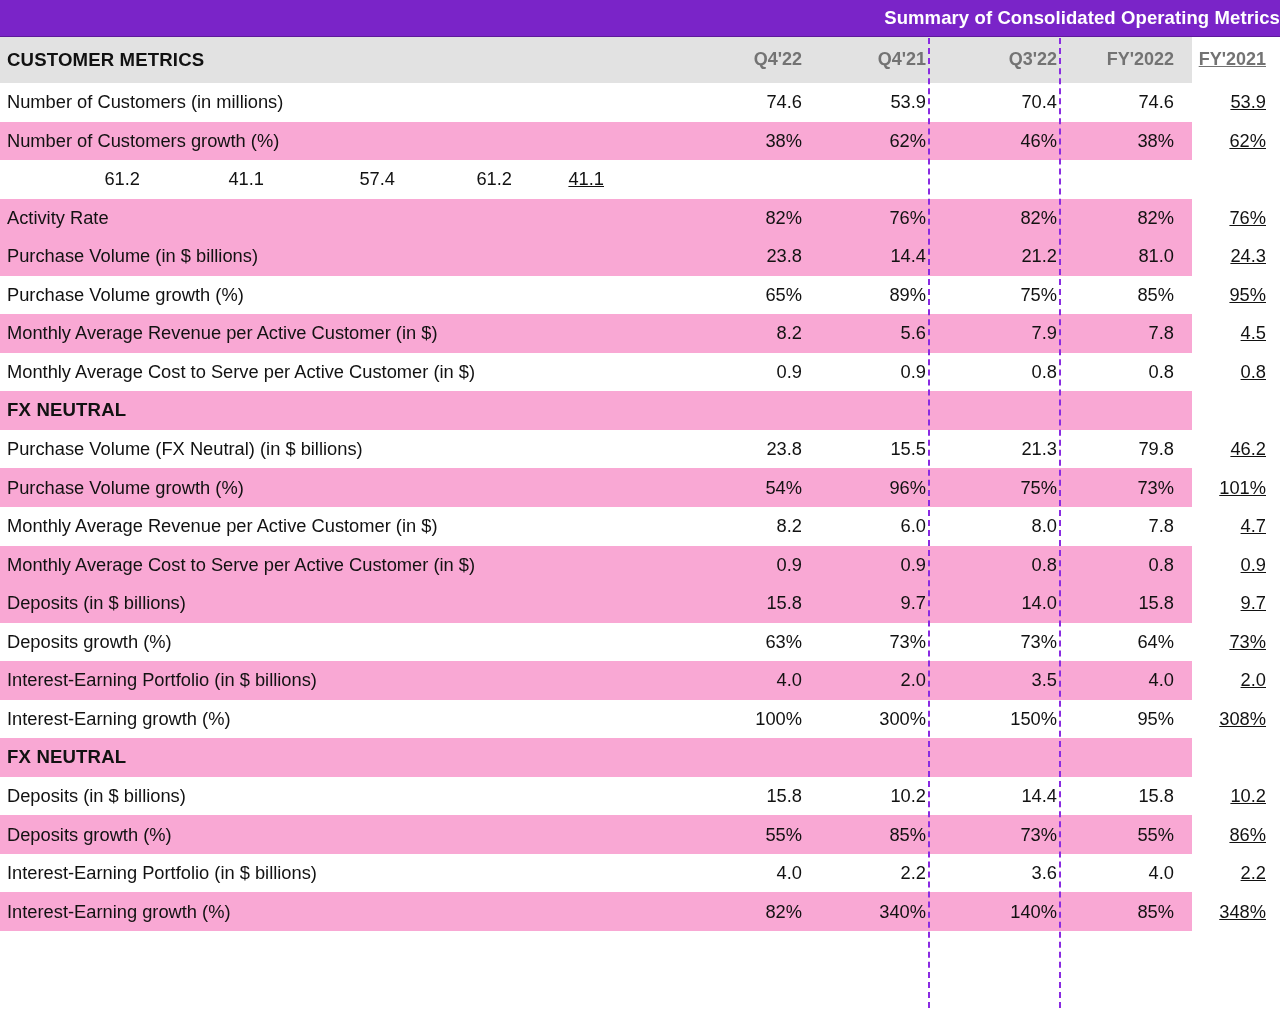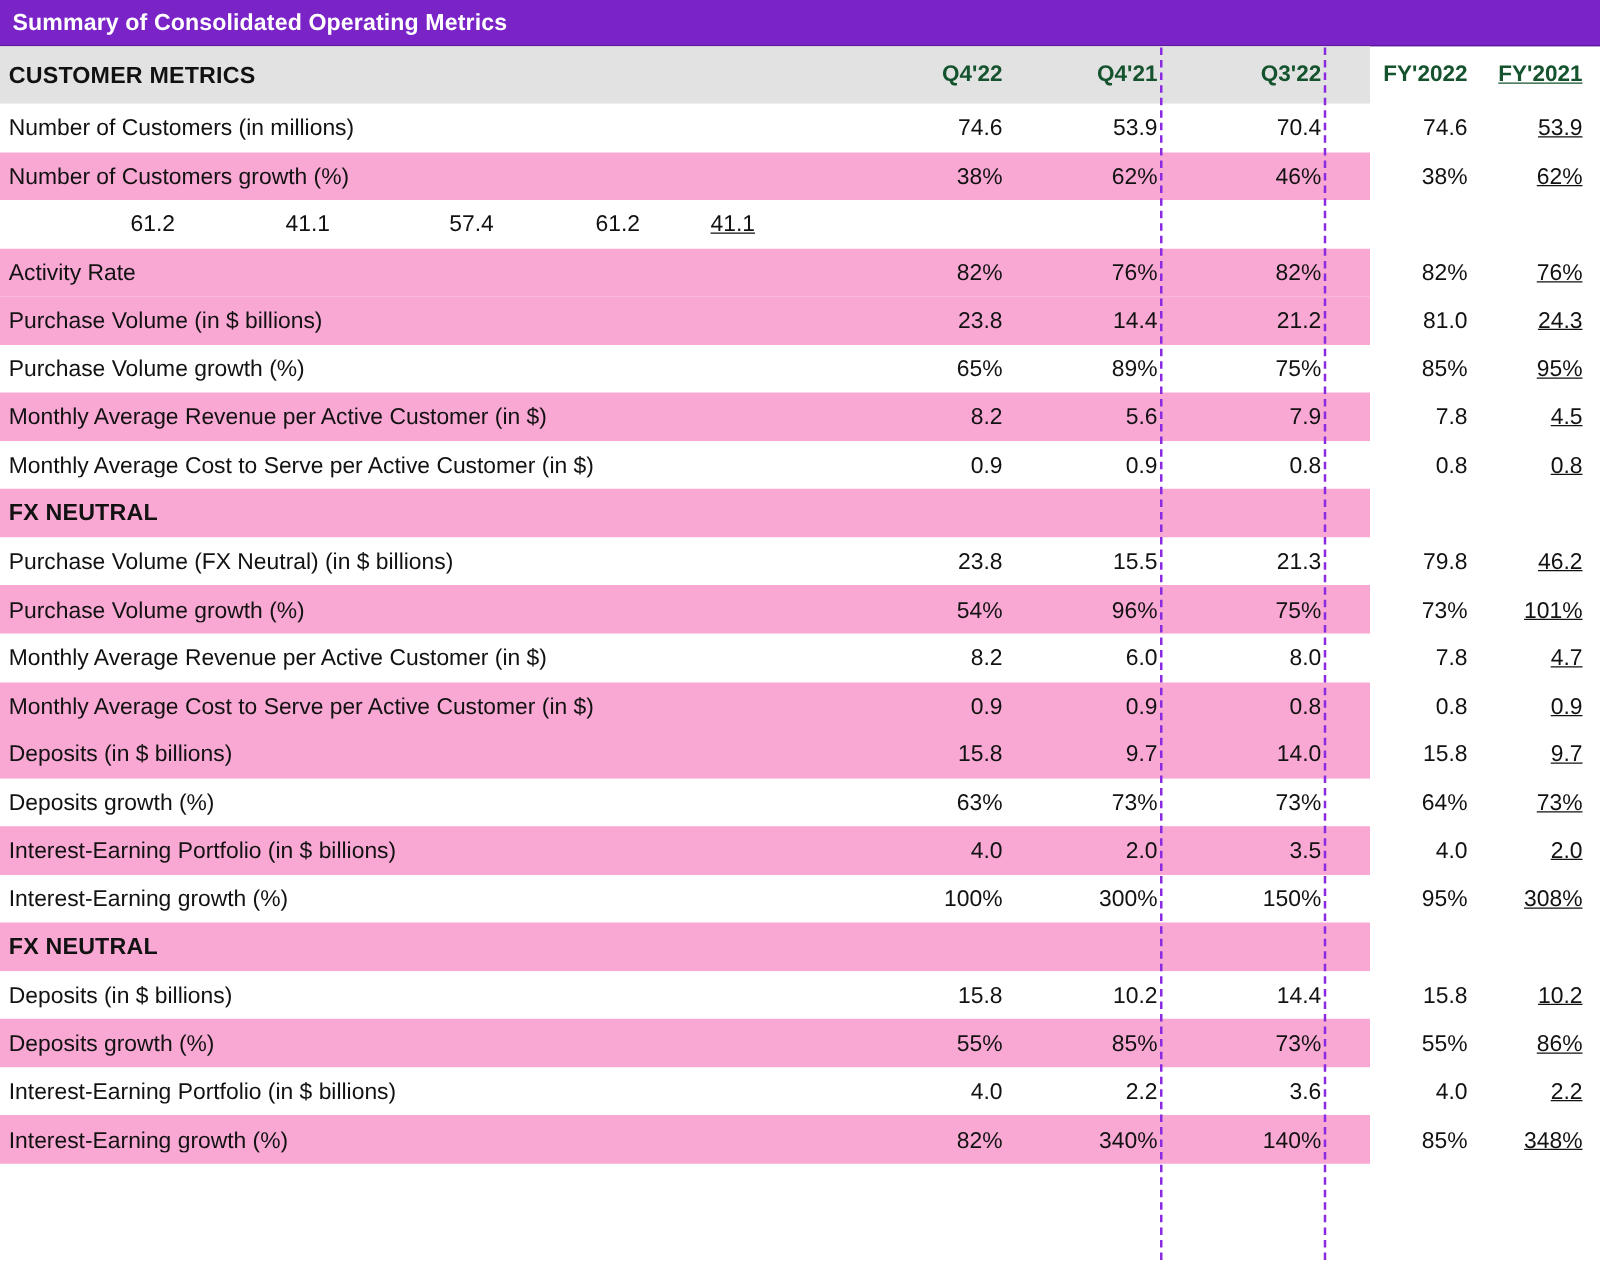--- a/index.html
+++ b/index.html
@@ -20,48 +20,49 @@
   }
 
   
   .title-bar {
     height: 37px;
     background: #7A24C8;
     display: flex;
     align-items: center;
     padding-left: 10px;
     border-bottom: 1px solid #5d1a9b;
+    justify-content: flex-end;
   }
   .title-bar .title-text {
     color: #ffffff;
     font-size: 18.5px;
     font-weight: bold;
     letter-spacing: 0.1px;
     line-height: 1;
   }
 
   
   .row {
     display: flex;
     align-items: center;
     height: 38.55px;
-    width: 1096px;
+    width: 1192px;
     position: relative;
   }
   .row.white { background: #ffffff; }
   .row.gray  { background: #f9a8d4; }
 
   
   .header-row {
     height: 46px;
     background: #E2E2E2;
   }
   .header-row .label-cell,
   .header-row .num-cell {
-    color: #14532d;
+    color: #737373;
     font-weight: bold;
   }
   .header-row .label-cell {
     color: #111111;
     font-size: 19.5px;
     letter-spacing: 0.2px;
   }
   .header-row .num-cell {
     font-size: 18px;
   }

